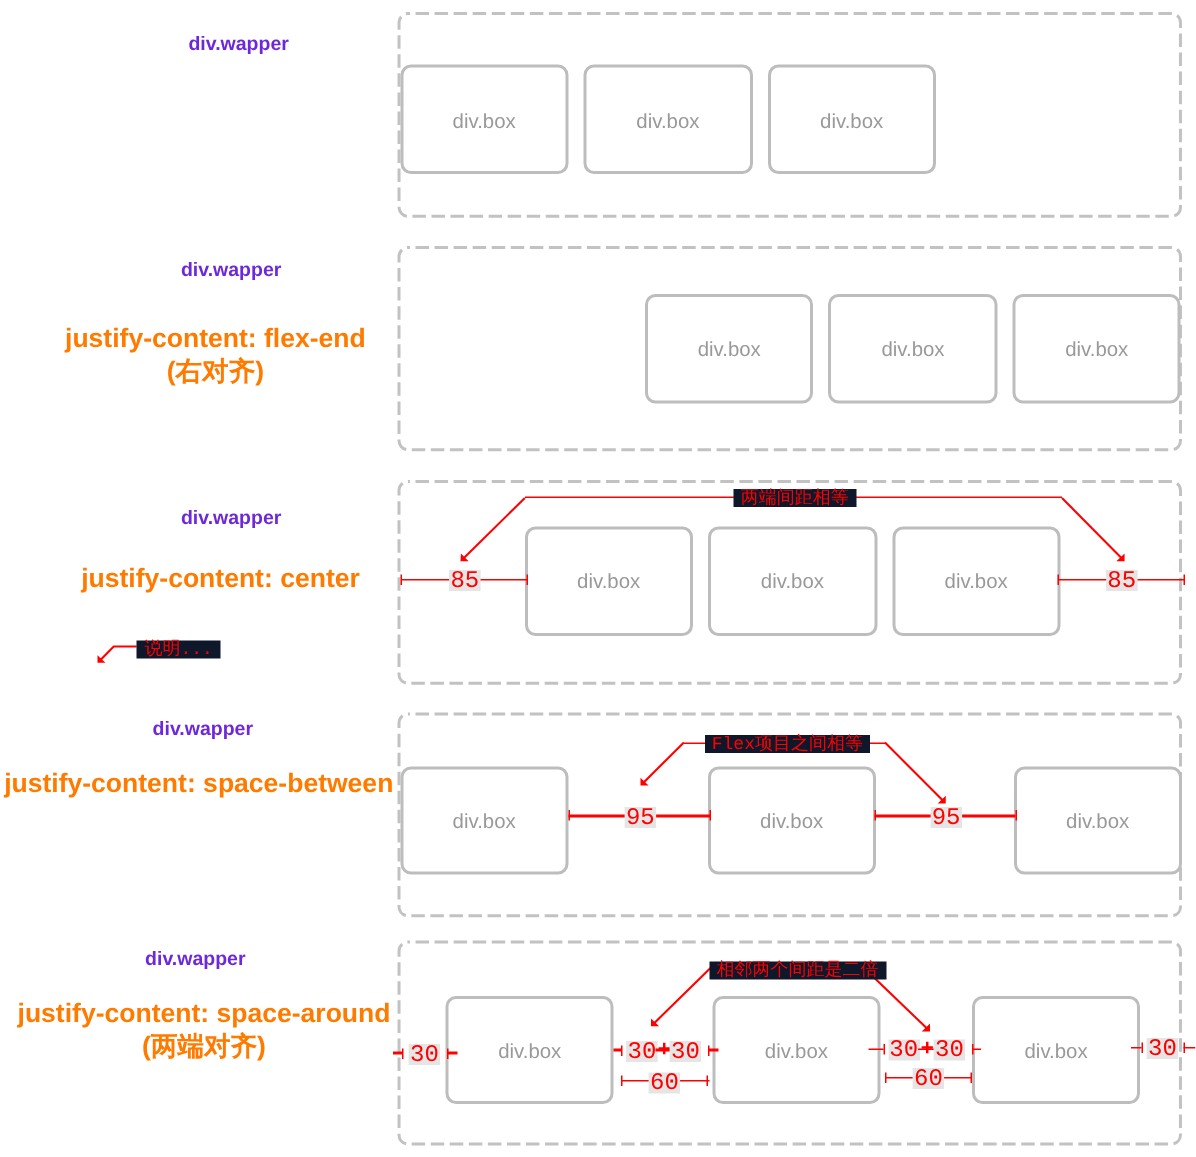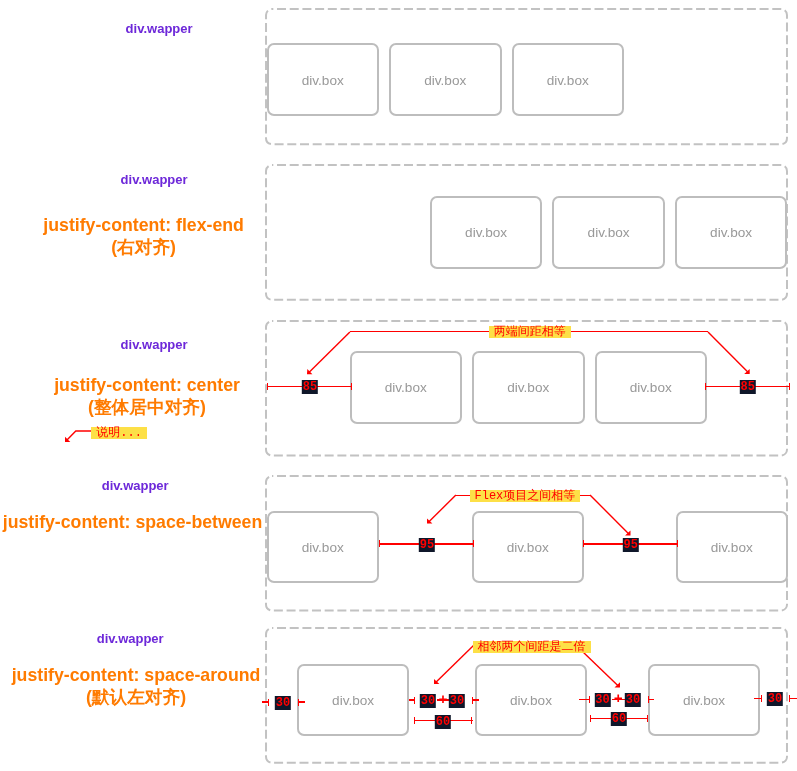--- a/index.html
+++ b/index.html
@@ -18,27 +18,27 @@
   
   .lbl-wapper{position:absolute;color:#6d28d9;font-weight:bold;font-size:13px;
               white-space:nowrap;transform:translateX(-50%);}
   .lbl-prop{position:absolute;color:#ff7b00;font-weight:bold;font-size:17.7px;line-height:22px;
             white-space:nowrap;text-align:center;transform:translateX(-50%);}
 
   
   .rl{position:absolute;background:#ff0000;}          
   .rh{height:1.2px;}
   .rv{width:1.1px;}
-  .rnum{position:absolute;color:#ff0000;font-size:12px;line-height:14px;
+  .rnum{position:absolute;color:#ff0000;font-size:16px;line-height:14px;
         font-family:"Liberation Mono","DejaVu Sans Mono",monospace;
-        background:#0f172a;padding:0 1px;transform:translate(-50%,-50%);white-space:nowrap;font-weight:bold;}
+        background:#e5e5e5;padding:0 1px;transform:translate(-50%,-50%);white-space:nowrap;}
   .rplus{background:transparent !important;font-weight:bold;font-size:15px;}
   .rtxt{position:absolute;color:#ff0000;font-size:12px;line-height:12px;
         font-family:"Liberation Mono","DejaVu Sans Mono",monospace;
-        background:#fde047;padding:0 5px;transform:translateY(-50%);white-space:nowrap;}
+        background:#0f172a;padding:0 5px;transform:translateY(-50%);white-space:nowrap;}
   .arrow{position:absolute;overflow:visible;}
 
   .watermark{position:absolute;color:#dcdcdc;font-size:16.6px;line-height:16.6px;
              white-space:nowrap;letter-spacing:0px;}
 </style>
 </head>
 <body>
 
 <div class="stage">
 
@@ -65,21 +65,20 @@
       </svg>
     <div class="box" style="left:429.9px;top:195.6px;width:112.5px;height:73.7px;">div.box</div>
     <div class="box" style="left:552.4px;top:195.6px;width:112.5px;height:73.7px;">div.box</div>
     <div class="box" style="left:674.9px;top:195.6px;width:112.5px;height:73.7px;">div.box</div>
   </div>
 
   <div>
     <div class="lbl-wapper" style="left:154.1px;top:337px;">div.wapper</div>
     <div class="lbl-prop" style="left:147px;top:374px;">
       <div>justify-content: center</div>
-      <div>(整体居中对齐)</div>
     </div>
     <svg class="wrapper" style="left:265.3px;top:319.5px;width:523px;height:136.5px;" viewBox="0 0 523 136.5">
         <rect x="1" y="1" width="521.0" height="134.5" rx="6" ry="6"></rect>
       </svg>
     <div class="box" style="left:349.5px;top:350.5px;width:112.5px;height:73.8px;">div.box</div>
     <div class="box" style="left:472px;top:350.5px;width:112.5px;height:73.8px;">div.box</div>
     <div class="box" style="left:594.5px;top:350.5px;width:112.5px;height:73.8px;">div.box</div>
 
     <div class="rl rh" style="left:349.6px;top:331.1px;width:358px;"></div>
     <svg class="arrow" style="left:298.70px;top:323.80px;width:58.90px;height:58.20px;" viewBox="0 0 58.90 58.20">
@@ -140,21 +139,21 @@
     <div class="rl rh" style="left:582.8px;top:543.4px;width:94.5px;"></div>
     <div class="rl rv" style="left:582.7px;top:540.2px;height:7.3px;"></div>
     <div class="rl rv" style="left:676.8px;top:540.2px;height:7.3px;"></div>
     <div class="rnum" style="left:630.7px;top:545.3px;">95</div>
   </div>
 
   <div>
     <div class="lbl-wapper" style="left:130.2px;top:631px;">div.wapper</div>
     <div class="lbl-prop" style="left:136px;top:664px;">
       <div>justify-content: space-around</div>
-      <div>(默认左对齐)</div>
+      <div>(两端对齐)</div>
     </div>
     <svg class="wrapper" style="left:265.3px;top:626.5px;width:523px;height:136.7px;" viewBox="0 0 523 136.7">
         <rect x="1" y="1" width="521.0" height="134.7" rx="6" ry="6"></rect>
       </svg>
     <div class="box" style="left:296.9px;top:663.5px;width:112.5px;height:72.3px;">div.box</div>
     <div class="box" style="left:474.7px;top:663.5px;width:112.5px;height:72.3px;">div.box</div>
     <div class="box" style="left:647.8px;top:663.5px;width:112.5px;height:72.3px;">div.box</div>
 
     <svg class="arrow" style="left:425.60px;top:636.90px;width:56.00px;height:55.10px;" viewBox="0 0 56.00 55.10">
       <path d="M48.00 8.00 L8.90 46.30" stroke="#ff0000" stroke-width="1.4" fill="none"></path>

